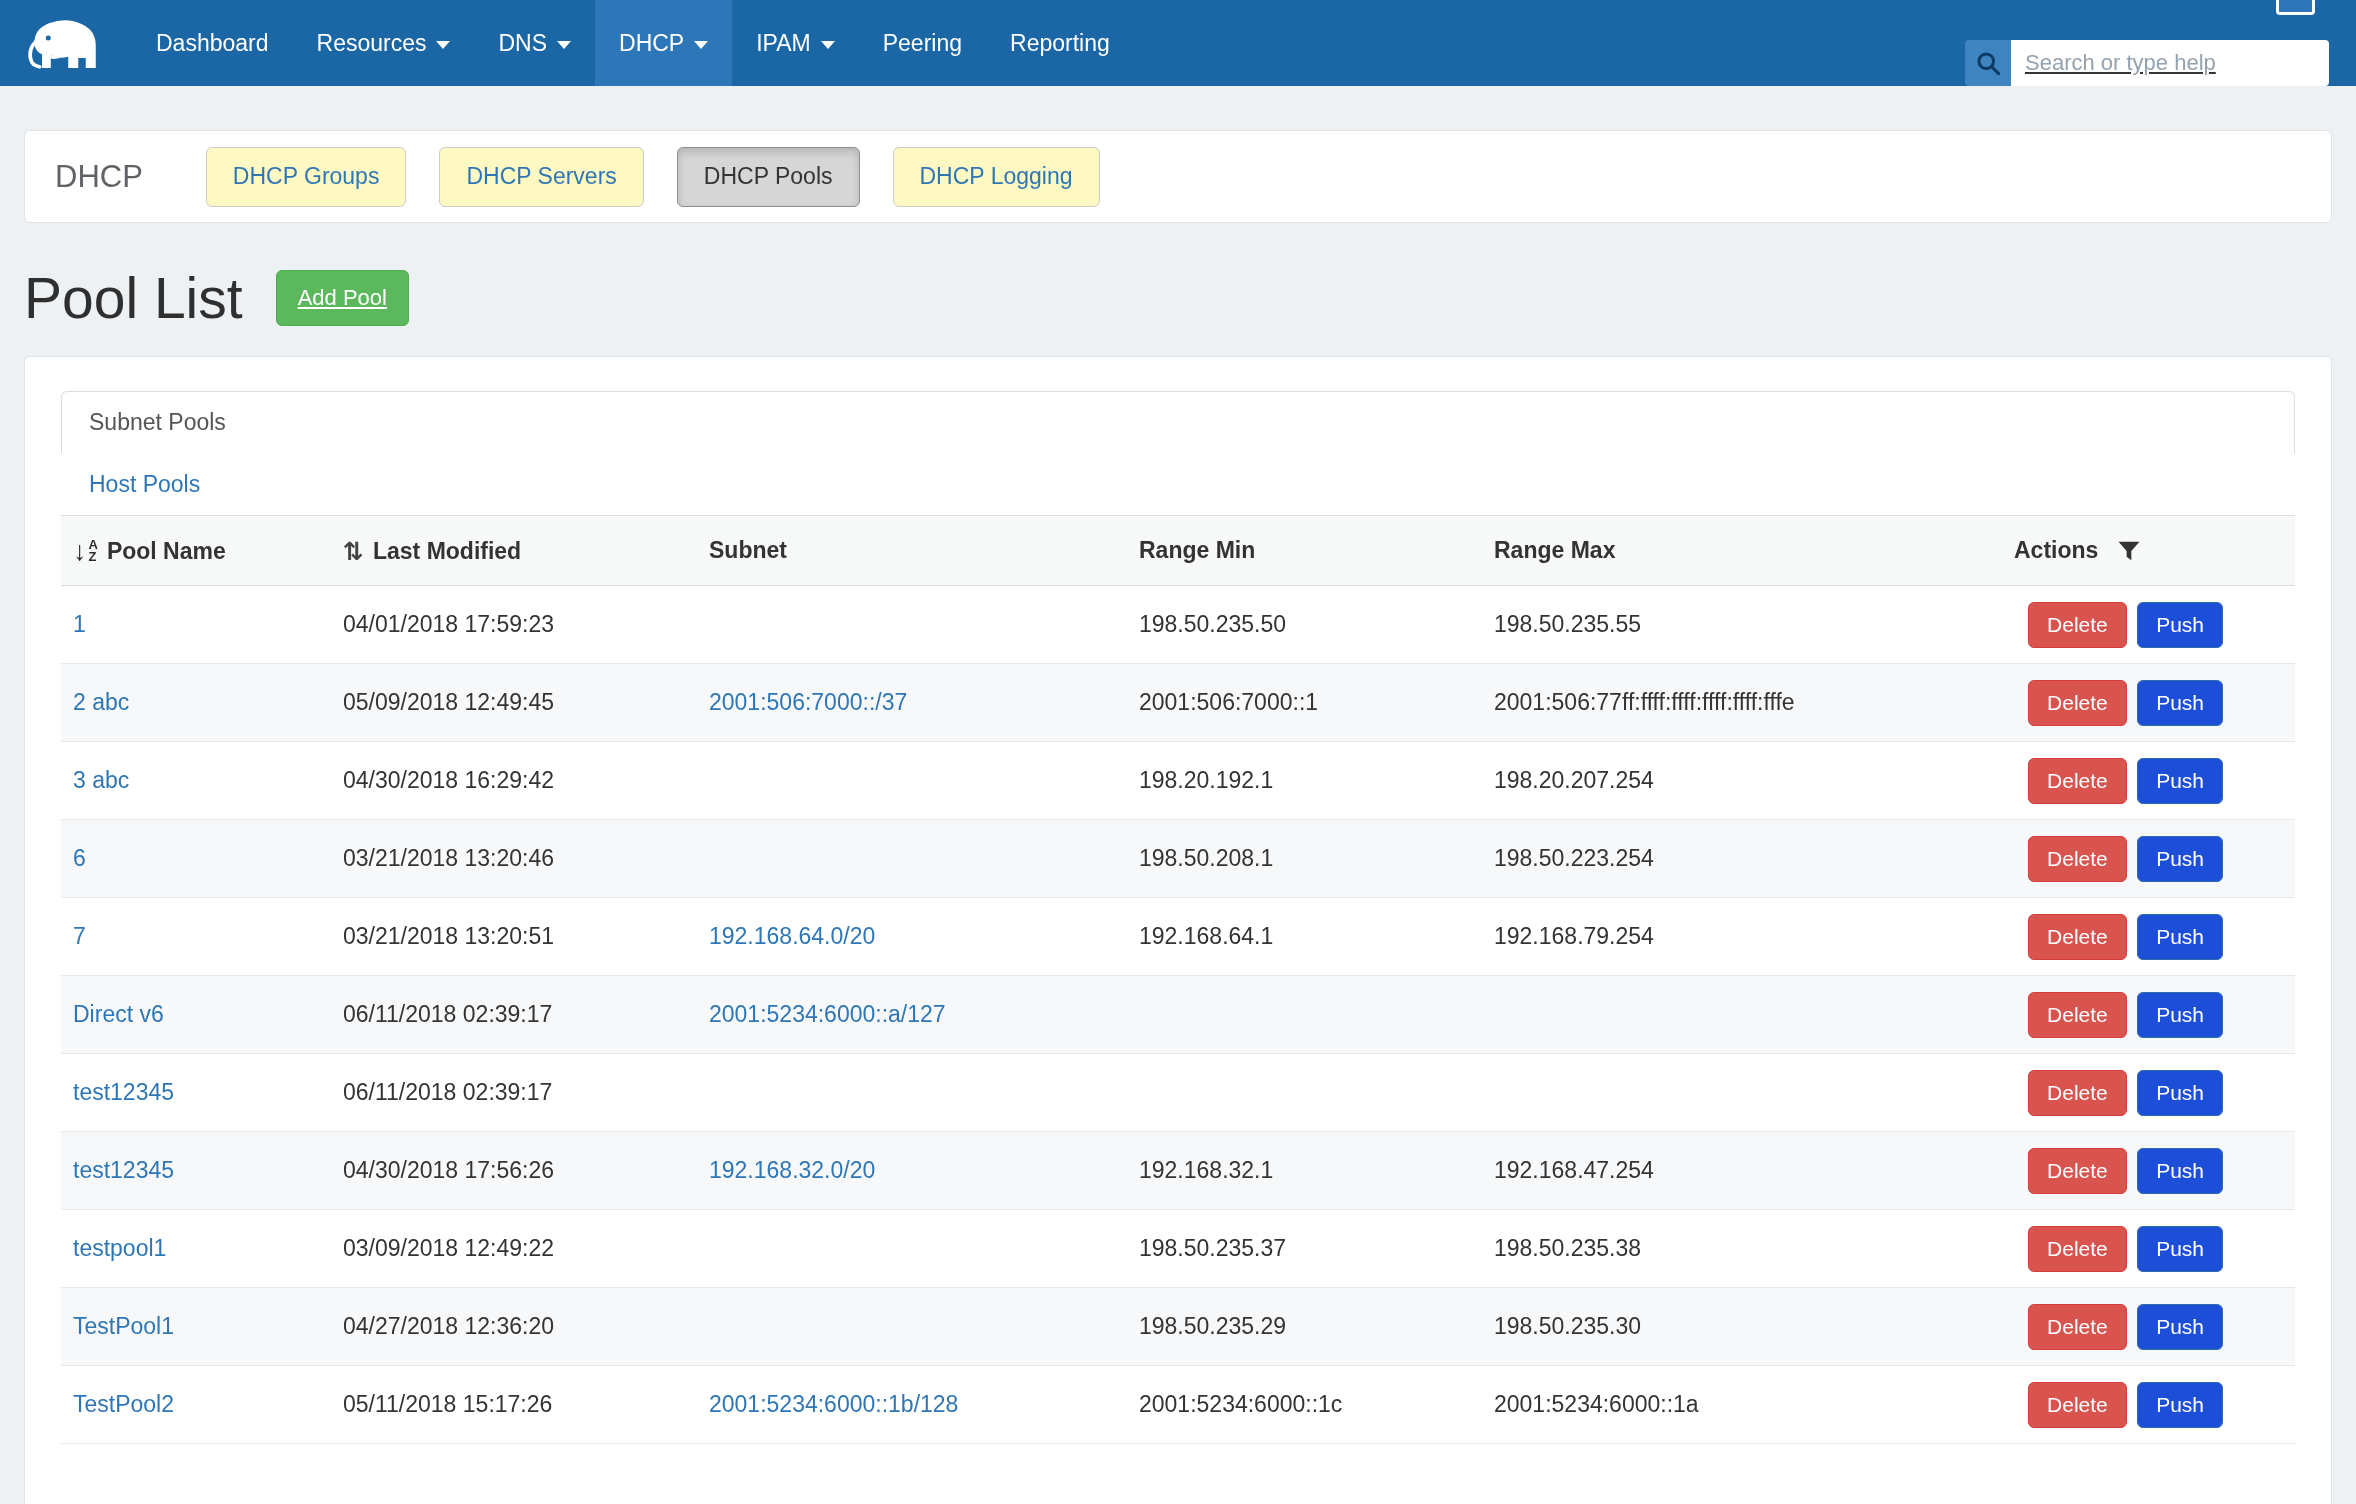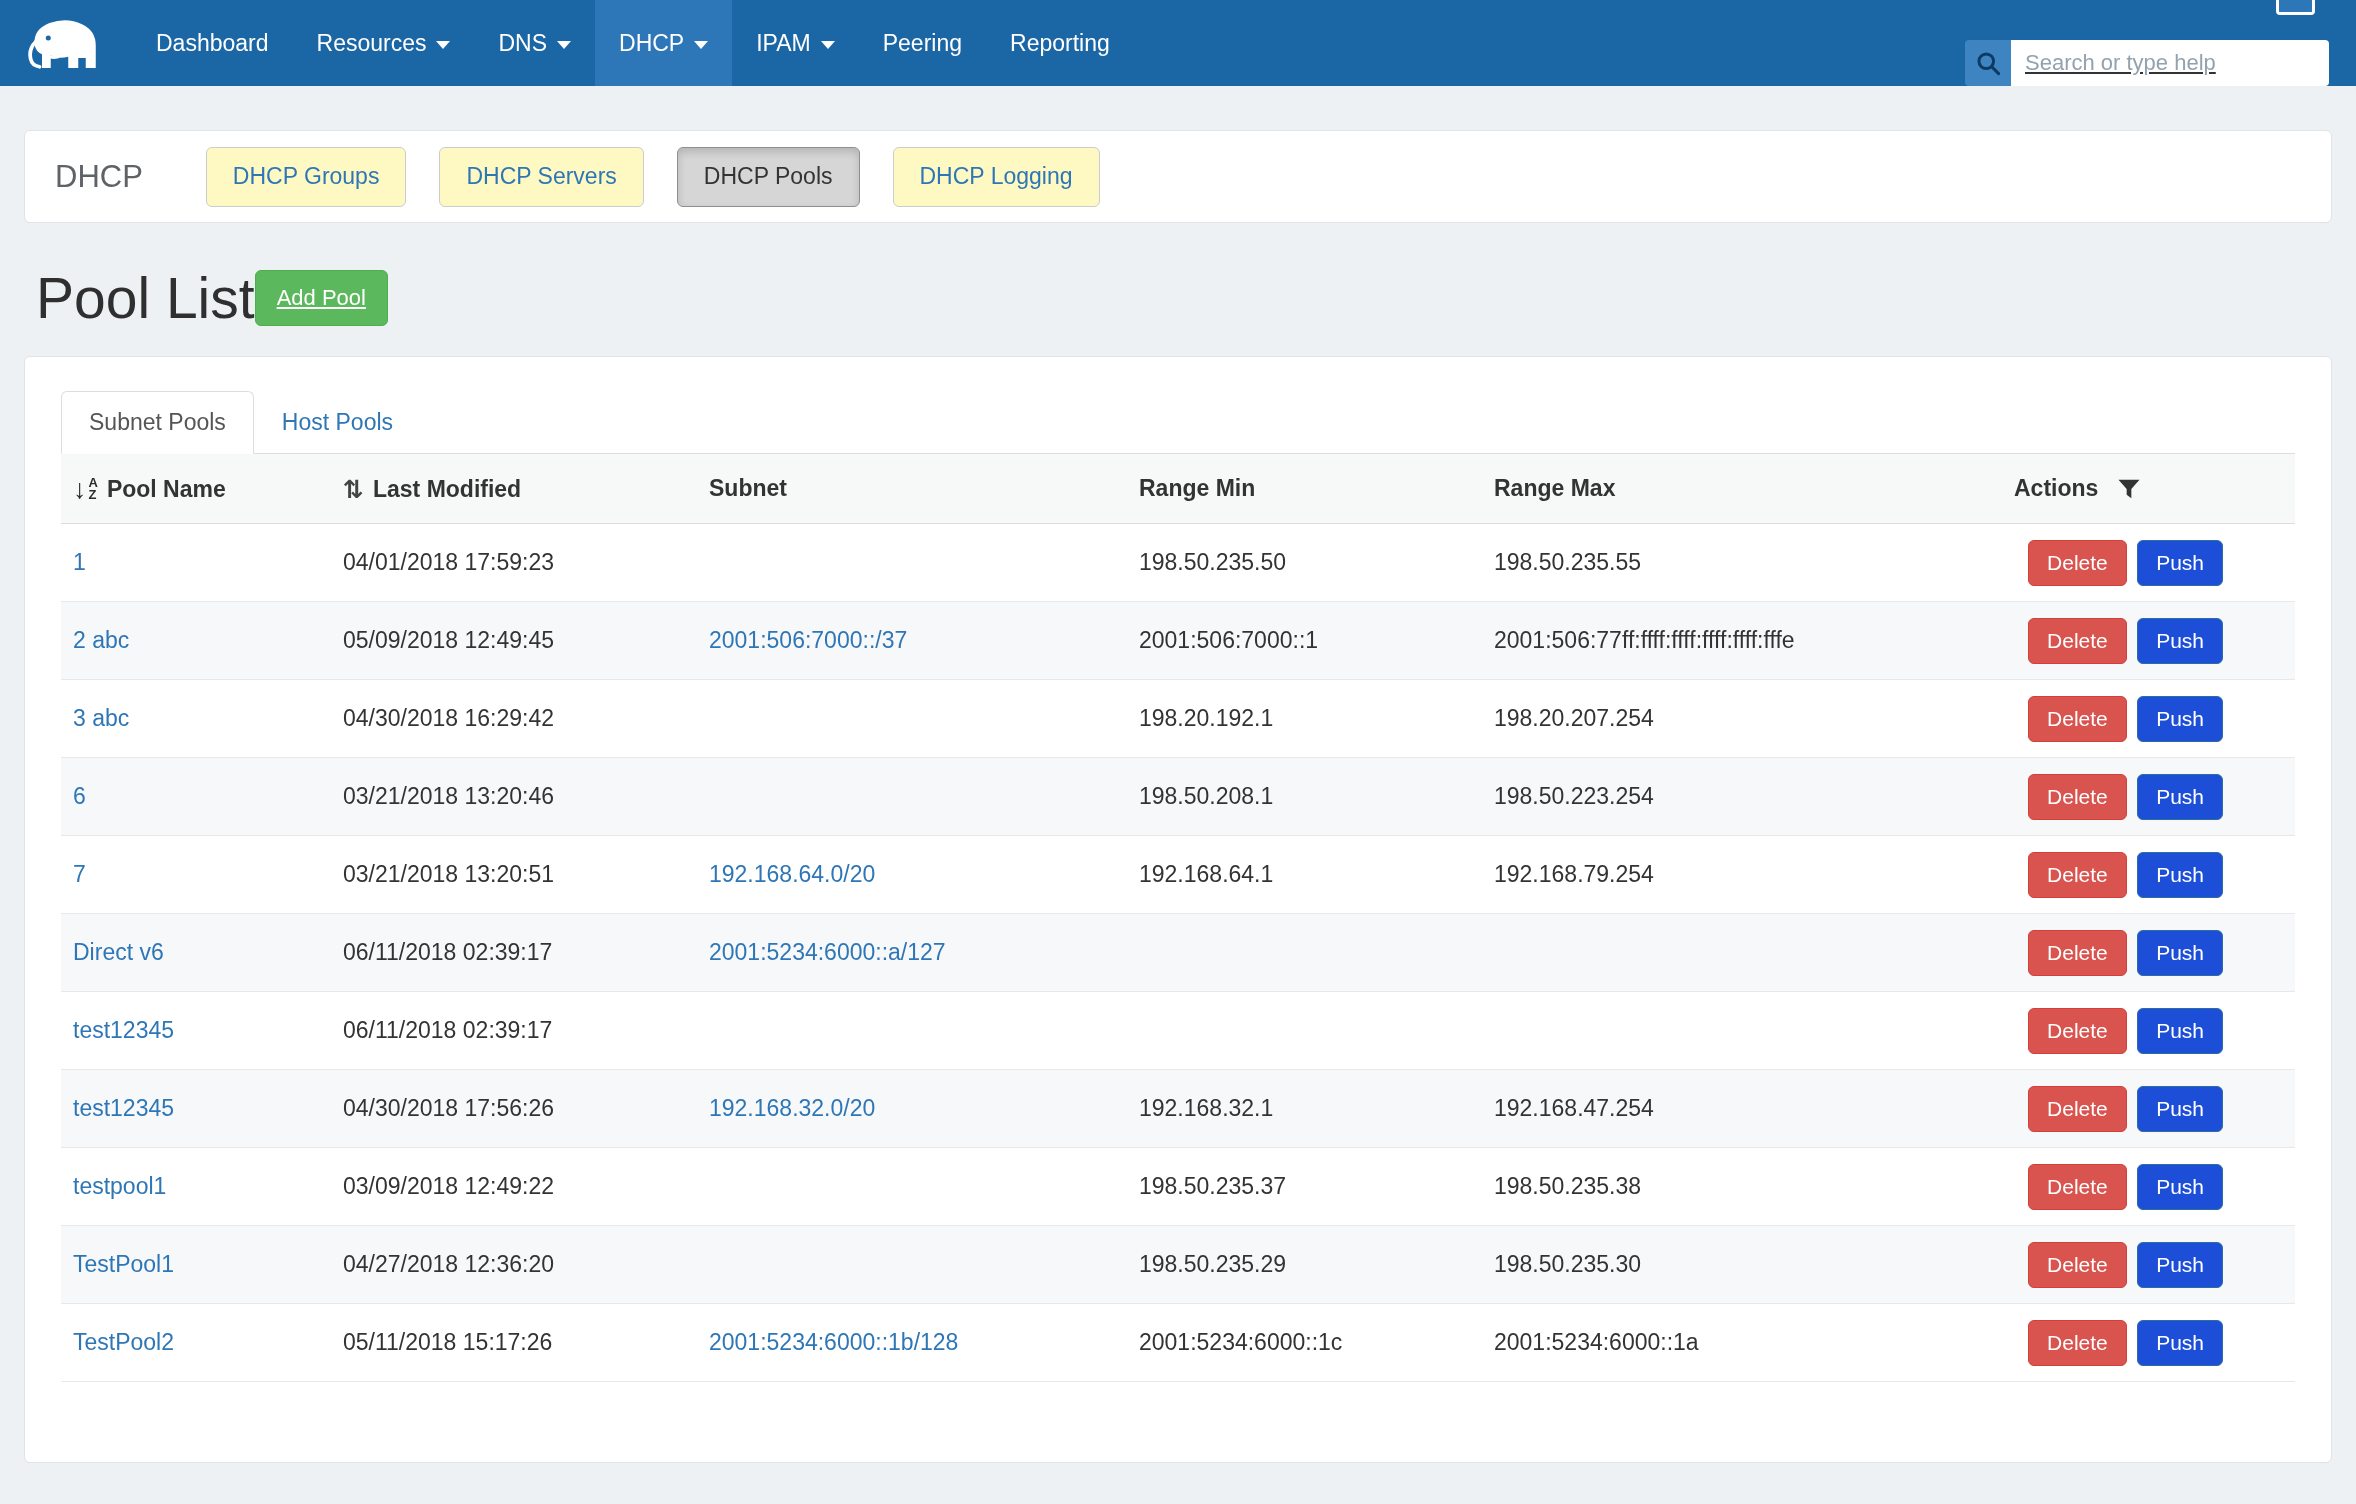--- a/index.html
+++ b/index.html
@@ -62,33 +62,33 @@
     height:60px; padding:0 26px; font-family:inherit; font-size:23px;
     background:#fef9c3; color:#2e76b6; border:1px solid #ccc; border-radius:6px;
     cursor:pointer;
   }
   .btn-outline.active {
     background:#d6d6d6; color:#333; border-color:#8f8f8f;
     box-shadow: inset 0 4px 8px rgba(0,0,0,0.16);
   }
 
   
-  .page-header { margin:44px 0 26px 36px; display:flex; align-items:center; }
+  .page-header { margin:44px 0 26px 24px; display:flex; align-items:center; gap:33px; }
   .page-title { margin:0; font-size:57px; font-weight:500; color:#2f2f2f; line-height:1.1; }
   .btn-green {
     background:#5cb85c; border:1px solid #4cae4c; color:#fff;
     font-family:inherit; font-size:22px; padding:14px 21px; border-radius:6px; cursor:pointer;text-decoration:underline;
   }
 
   
   .card {
     margin:0 24px; background:#fff; border:1px solid #e0e3e7;
     border-radius:6px; padding-bottom:80px;
   }
-  .tabs { margin:0 36px; padding-top:34px; display:flex; border-bottom:1px solid #ddd; }
+  .tabs { margin:0 36px; padding-top:34px; display:flex; border-bottom:1px solid #ddd;flex-direction:column; }
   .tab {
     font-size:23px; padding:17px 27px; color:#2e76b6; cursor:pointer;
     border:1px solid transparent; border-radius:6px 6px 0 0; margin-bottom:-1px;
   }
   .tab.active { color:#555; background:#fff; border-color:#ddd #ddd #fff #ddd; }
 
   table.pool-table {
     width: calc(100% - 72px); margin:0 36px;
     border-collapse:collapse; font-size:23px; color:#333;
   }

